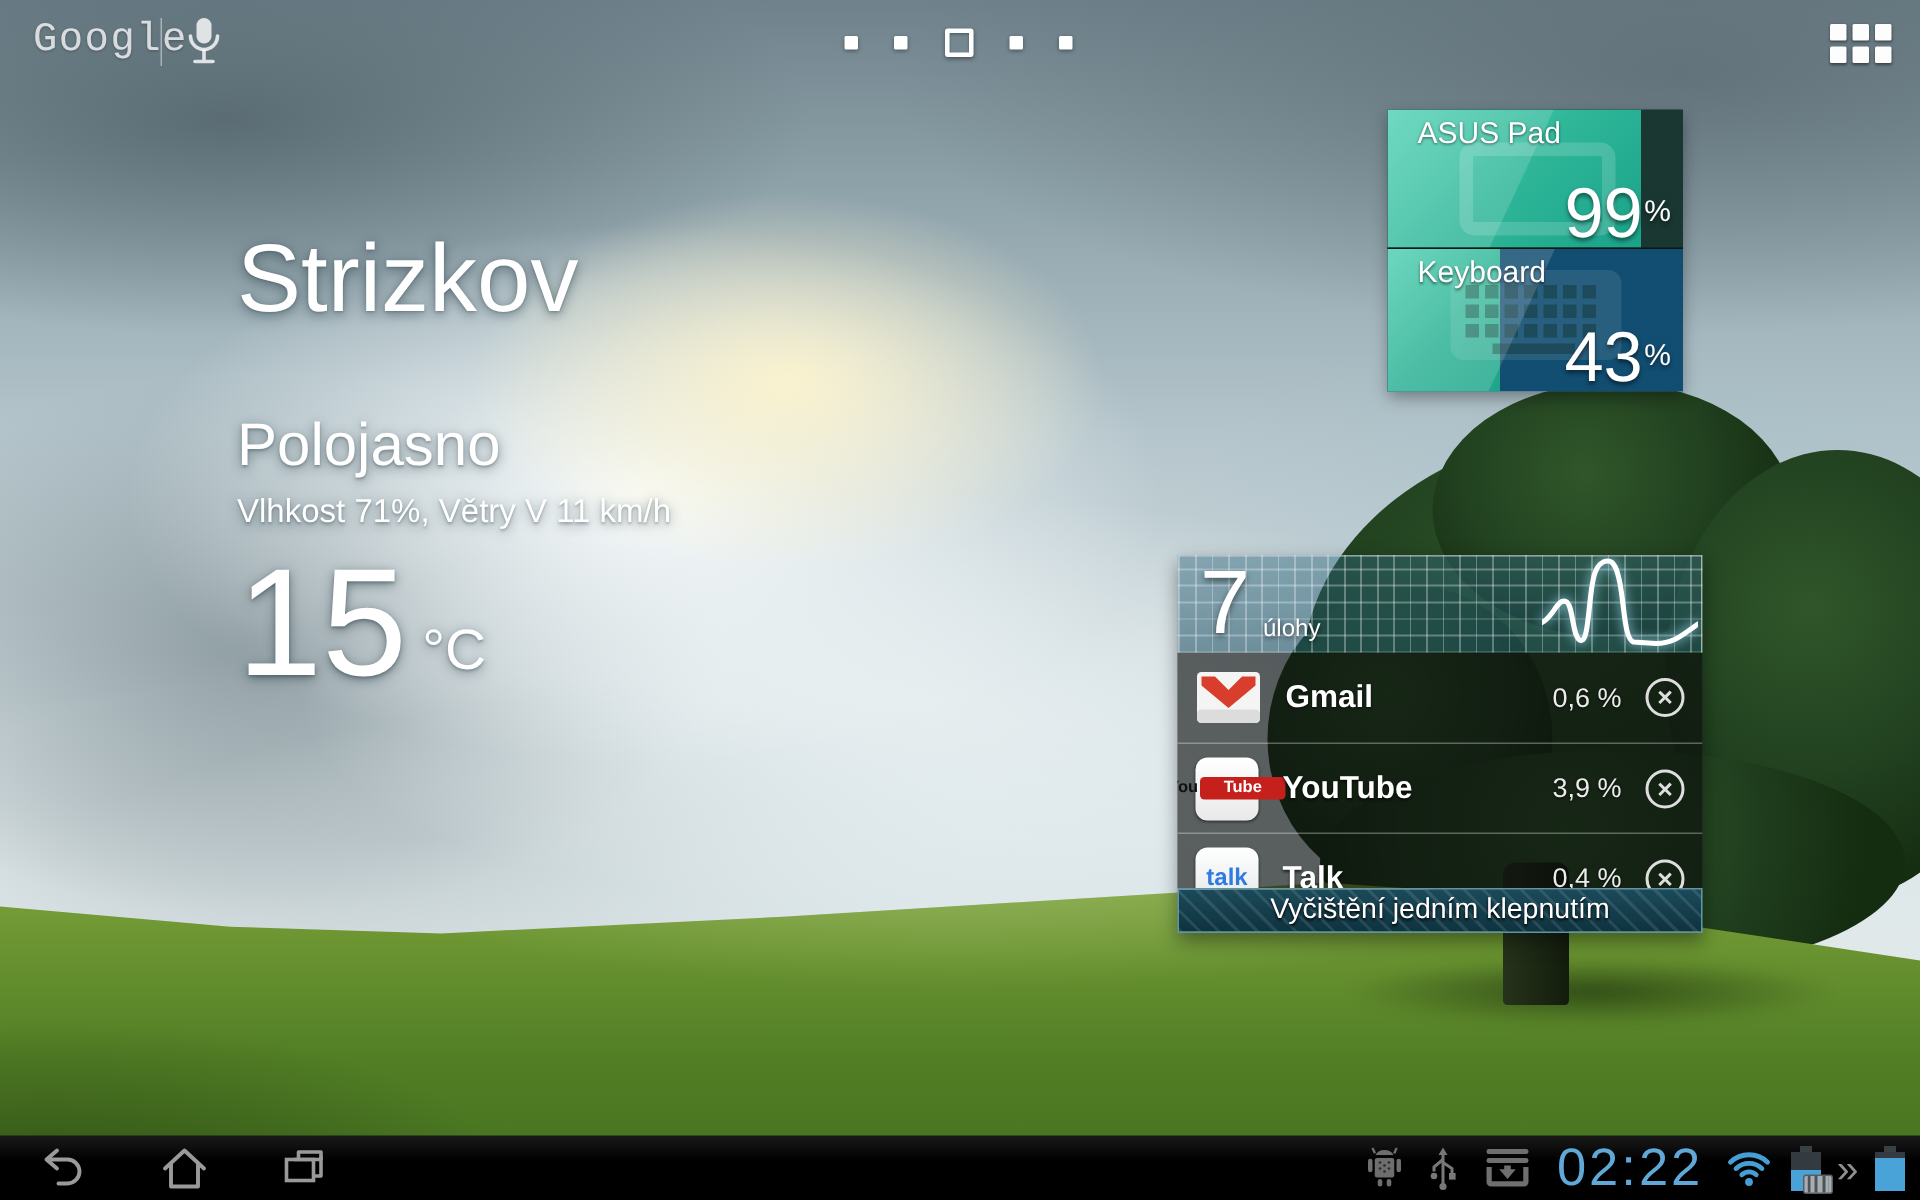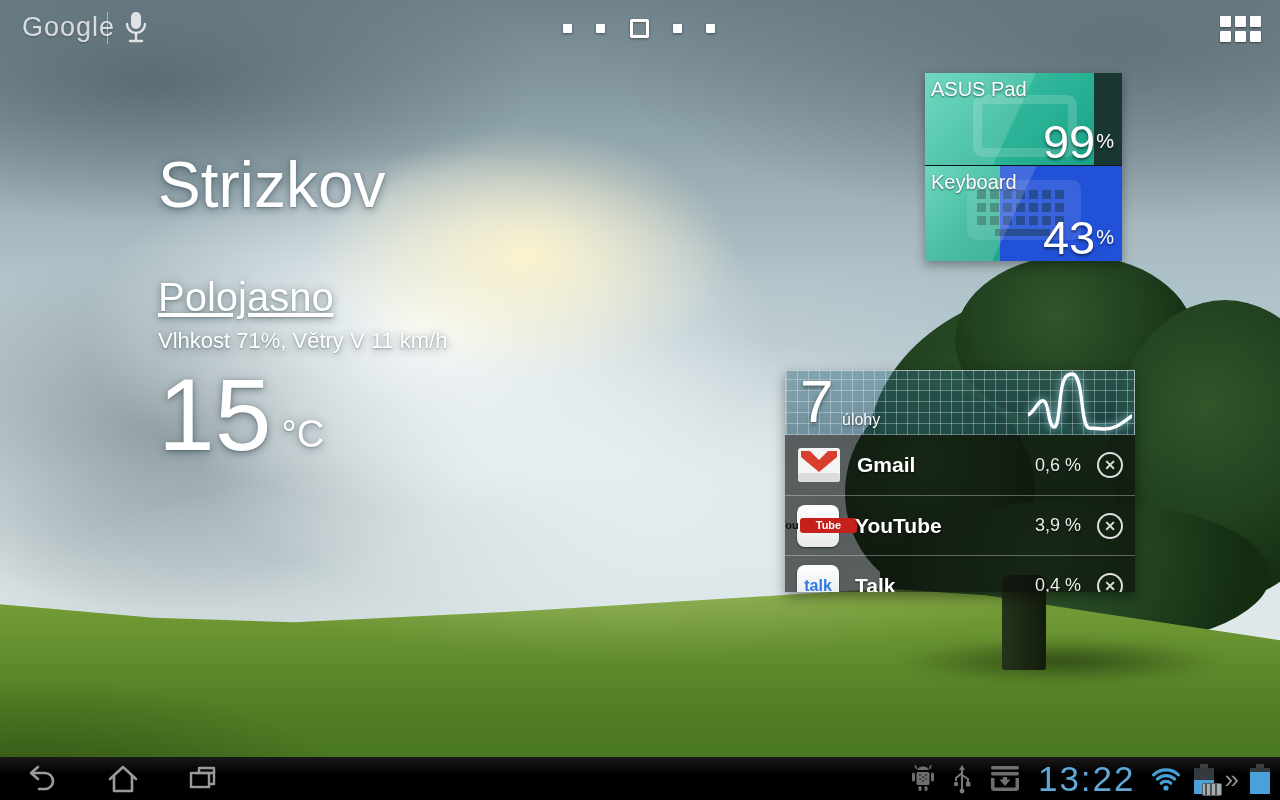--- a/index.html
+++ b/index.html
@@ -29,61 +29,61 @@
     clip-path:polygon(0 13%, 12% 19%, 23% 21%, 41% 16%, 61% 9%, 69% 6%, 77% 9%, 86% 17%, 100% 29%, 100% 100%, 0 100%);
   }
   .tree-blob { position:absolute; border-radius:50%;
     background:radial-gradient(circle at 42% 35%, #30562a 0%, #224220 45%, #142c10 82%); }
   .trunk { position:absolute; left:1002px; top:575px; width:44px; height:95px;
     background:linear-gradient(90deg,#26331b,#131c0c); border-radius:8px 8px 3px 3px; }
   .tree-shadow { position:absolute; left:895px; top:638px; width:330px; height:46px; border-radius:50%;
     background:radial-gradient(ellipse, rgba(10,26,4,0.55), rgba(10,26,4,0) 70%); filter:blur(4px); }
 
   
-  .google-logo { position:absolute; left:22px; top:12px; font-family:Liberation Sans, sans-serif;
+  .google-logo { position:absolute; left:22px; top:12px; font-family:Liberation Mono, monospace;
     font-size:27px; color:rgba(255,255,255,0.78); letter-spacing:1px; text-shadow:0 1px 2px rgba(0,0,0,0.25); cursor:pointer; }
   .top-divider { position:absolute; left:107px; top:12px; width:1px; height:32px; background:rgba(255,255,255,0.45); }
   .mic-wrap { position:absolute; left:122px; top:10px; width:28px; height:36px; cursor:pointer; }
   .pages { position:absolute; left:563px; top:17px; width:152px; height:22px; display:flex;
     justify-content:space-between; align-items:center; }
   .page-dot { width:9px; height:9px; background:#fff; border-radius:1px; box-shadow:0 1px 3px rgba(0,0,0,0.4); }
   .page-current { width:19px; height:19px; border:3px solid #fff; border-radius:2px; background:transparent;
     box-shadow:0 1px 3px rgba(0,0,0,0.4), inset 0 1px 2px rgba(0,0,0,0.3); }
   .apps-grid { position:absolute; right:19px; top:16px; display:grid; grid-template-columns:repeat(3,11px);
     grid-template-rows:repeat(2,11px); gap:4px; cursor:pointer; }
   .apps-grid span { background:#fdfdfd; border-radius:1px; box-shadow:0 1px 2px rgba(0,0,0,0.45); }
 
   
   .battery-widget { position:absolute; left:925px; top:73px; width:197px; box-shadow:0 4px 10px rgba(0,0,0,0.35); }
   .bat-cell { position:relative; overflow:hidden; background:#15332e; }
   .bat-cell.pad { height:93px; border-bottom:1px solid rgba(0,0,0,0.55); }
-  .bat-cell.kb  { height:95px; background:#1d4ed8; }
+  .bat-cell.kb  { height:95px; background:#0c4a6e; }
   .bat-fill { position:absolute; left:0; top:0; bottom:0;
     background:linear-gradient(135deg,#52d2b4 0%, #2cb698 48%, #16a086 100%); }
   .bat-cell.kb .bat-fill { background:linear-gradient(135deg,#4ecfb1 0%, #2ab294 55%, #1aa287 100%); }
   .bat-gloss { position:absolute; inset:0;
     background:linear-gradient(115deg, rgba(255,255,255,0.17) 0%, rgba(255,255,255,0.17) 46%, rgba(255,255,255,0.02) 46.5%); }
-  .bat-label { position:absolute; left:6px; top:5px; color:#fff; font-size:20px;
+  .bat-label { position:absolute; left:20px; top:5px; color:#fff; font-size:20px;
     text-shadow:0 1px 2px rgba(0,0,0,0.55); }
   .bat-pct { position:absolute; right:8px; bottom:0px; color:#fff; text-shadow:0 2px 3px rgba(0,0,0,0.5);
     display:flex; align-items:center; }
   .bat-pct .val { font-size:47px; line-height:1; }
   .bat-pct .unit { font-size:20px; margin-left:1px; }
   .tablet-icon { position:absolute; left:48px; top:22px; width:104px; height:62px;
     border:9px solid rgba(255,255,255,0.16); border-radius:10px; }
   .kb-icon { position:absolute; left:40px; top:12px; }
   .charger-bar { height:38px; background:rgba(43,49,51,0.85); display:flex; align-items:center;
     padding-left:10px; gap:10px; }
   .charger-label { color:#c9cdce; font-size:22px; text-shadow:0 1px 2px rgba(0,0,0,0.6); }
 
   
   .weather { position:absolute; left:158px; top:152px; color:#fff; cursor:pointer;
     text-shadow:0 2px 8px rgba(40,60,70,0.55), 0 1px 2px rgba(40,60,70,0.35); }
   .w-location { font-size:64px; line-height:1.05; font-weight:400; }
-  .w-condition { font-size:40px; margin-top:56px;text-decoration:underline; }
+  .w-condition { font-size:40px; margin-top:56px; }
   .w-details { font-size:22px; margin-top:8px; }
   .w-temp { display:flex; align-items:flex-end; margin-top:10px; }
   .w-temp .t-val { font-size:102px; line-height:1;text-align:center; }
   .w-temp .t-unit { font-size:38px; margin-left:10px; padding-bottom:10px; }
 
   
   .task-widget { position:absolute; left:785px; top:370px; width:350px; box-shadow:0 5px 12px rgba(0,0,0,0.4); }
   .task-header { position:relative; height:65px; border:1px solid rgba(255,255,255,0.4); border-bottom:none;
     background:
       repeating-linear-gradient(0deg, rgba(255,255,255,0.30) 0 1px, rgba(255,255,255,0) 1px 11px),
@@ -271,20 +271,21 @@
       </div>
       <div class="task-row">
         <span class="talk-icon">
           <span>talk</span>
         </span>
         <span class="task-name">Talk</span>
         <span class="task-val">0,4 %</span>
         <span class="task-close">✕</span>
       </div>
     </div>
+    <div class="task-button">Vyčištění jedním klepnutím</div>
   </div>
 
   <div class="sysbar">
     <div class="nav-group">
       <div class="nav-btn">
         <svg width="32" height="32" viewBox="0 0 32 32">
           <path d="M11 4 L4 10 L11 16 M4 10 H18 A8 8 0 0 1 18 26 H12" fill="none" stroke="#9a9a9a" stroke-width="2.6" stroke-linejoin="round" stroke-linecap="round"></path>
         </svg>
       </div>
       <div class="nav-btn">
@@ -333,21 +334,21 @@
         <circle cx="12" cy="27" r="2.4" fill="#787878"></circle>
       </svg>
       <svg width="36" height="30" viewBox="0 0 36 30">
         <g fill="#6f6f6f">
           <rect x="4" y="2" width="28" height="3.4" rx="1.6"></rect>
           <rect x="4" y="8" width="28" height="3.4" rx="1.6"></rect>
           <path d="M4 14 V24 a3 3 0 0 0 3 3 H29 a3 3 0 0 0 3 -3 V14 H28.5 V23.5 H7.5 V14 Z"></path>
           <polygon points="18,22 12.5,15.5 15.8,15.5 15.8,13 20.2,13 20.2,15.5 23.5,15.5"></polygon>
         </g>
       </svg>
-      <div class="clock">13:22</div>
+      <div class="clock">02:22</div>
       <svg width="30" height="26" viewBox="0 0 30 26">
         <g stroke="#449fd6" stroke-width="3.2" fill="none" stroke-linecap="round">
           <path d="M10.2 17.2 a7 7 0 0 1 9.6 0"></path>
           <path d="M6.4 13 a12.5 12.5 0 0 1 17.2 0"></path>
           <path d="M2.6 8.8 a18 18 0 0 1 24.8 0"></path>
         </g>
         <circle cx="15" cy="22" r="2.6" fill="#449fd6"></circle>
       </svg>
       <div class="battery-glyph">
         <div class="nub"></div>

